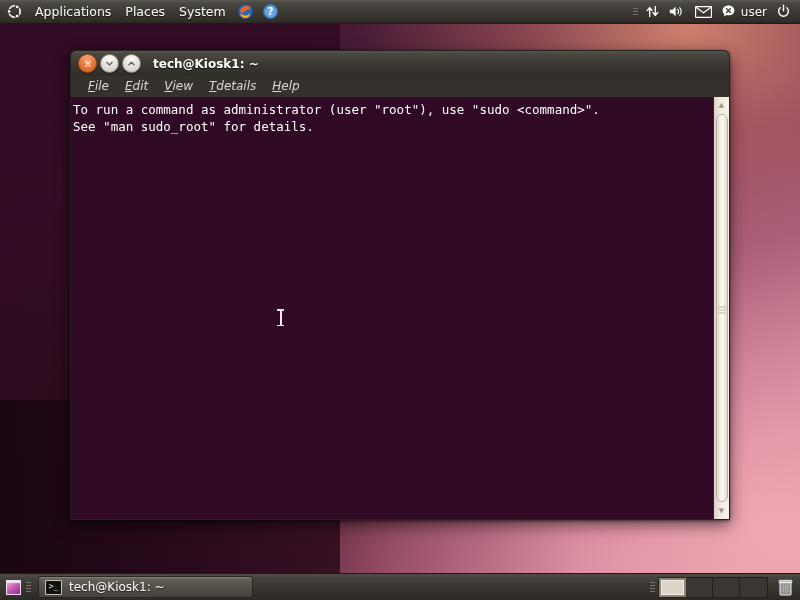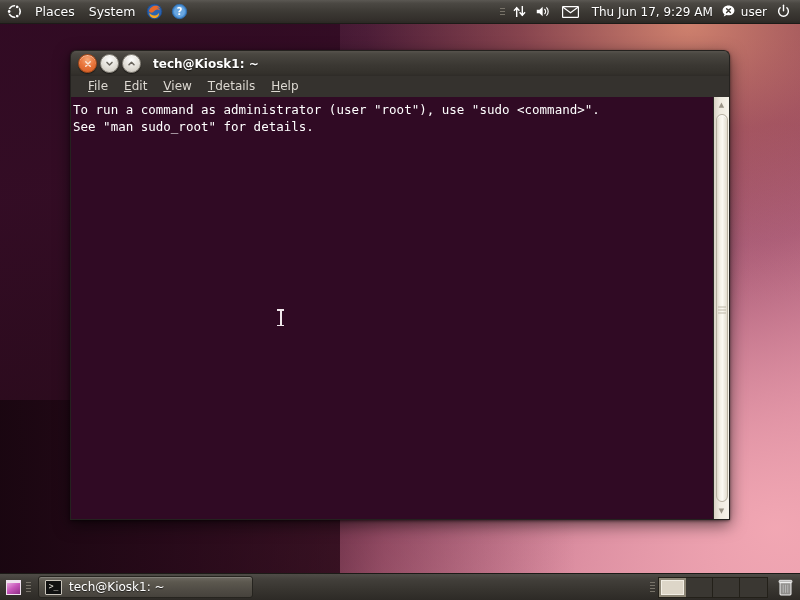--- a/index.html
+++ b/index.html
@@ -136,20 +136,21 @@
     display: flex;
     align-items: center;
     padding-left: 9px;
   }
   .menu-item {
     color: #ddd9d2;
     font-size: 12px;
     padding: 0 8px;
     line-height: 21px;
     white-space: nowrap;
+    font-style: italic;
   }
   .menu-item .acc { text-decoration: underline; }
 
   #term-body {
     position: relative;
     height: 423px;
     background: #300a24;
     border: 1px solid #24221f;
     border-top: none;
     box-sizing: border-box;
@@ -322,20 +323,21 @@
         <svg width="15" height="15" viewBox="0 0 16 16">
           <g fill="#ffffff">
             <circle cx="8" cy="8" r="6.1" fill="none" stroke="#ffffff" stroke-width="1.7"></circle>
             <circle cx="2.3" cy="8" r="2.05" stroke="#3c3934" stroke-width="1.1"></circle>
             <circle cx="10.9" cy="3.1" r="2.05" stroke="#3c3934" stroke-width="1.1"></circle>
             <circle cx="10.9" cy="12.9" r="2.05" stroke="#3c3934" stroke-width="1.1"></circle>
           </g>
         </svg>
       </div>
 
+      <div class="menu-btn">Applications</div>
       <div class="menu-btn">Places</div>
       <div class="menu-btn">System</div>
 
       <div class="panel-icon">
         <svg width="17" height="17" viewBox="0 0 20 20">
           <circle cx="10" cy="10" r="8.6" fill="#2b63b0"></circle>
           <path d="M3.4 9.5c1.2-4.3 5-6.6 8.8-6.2 2.4.3 4 1.6 4.6 3-1-.7-2.3-1-3.6-.8 1.6.5 2.8 1.7 3.3 3.2-1.8-1.4-4.1-1.3-5.6-.3-1.6 1-2 2.3-3.6 2.8-1.2.4-2.6.2-3.9-1.7z" fill="#e8682a"></path>
           <path d="M4.2 11.5c1.3 2.2 3.6 3.5 6.1 3.3 2.5-.2 4.2-1.5 5-3.2.4 2-.4 3.9-2 5.1-3.3 2.3-7.8 1.1-9.1-2.6-.3-.9-.3-1.8 0-2.6z" fill="#f5a623"></path>
           <circle cx="10" cy="10" r="8.6" fill="none" stroke="#1d4a86" stroke-width="1"></circle>
         </svg>
@@ -373,21 +375,20 @@
         </svg>
       </div>
 
       <div class="panel-icon" style="padding:0 7px;">
         <svg width="17" height="12" viewBox="0 0 20 14">
           <rect x="0.7" y="0.7" width="18.6" height="12.6" rx="0.6" fill="none" stroke="#ffffff" stroke-width="1.4"></rect>
           <path d="M1.2 1.4 L10 7.8 L18.8 1.4" fill="none" stroke="#ffffff" stroke-width="1.4"></path>
         </svg>
       </div>
 
-      <div id="panel-clock">Thu Jun 17,  9:29 AM</div>
 
       <div class="panel-icon" style="padding:0 2px;">
         <svg width="15" height="15" viewBox="0 0 16 16">
           <path d="M8 1.5c3.6 0 6.3 2.3 6.3 5.3 0 3-2.7 5.3-6.3 5.3-.7 0-1.4-.1-2-.3l-3.1 1.6.8-2.5C2.4 9.9 1.7 8.5 1.7 6.8c0-3 2.7-5.3 6.3-5.3z" fill="#ffffff"></path>
           <path d="M6 5 L10 9 M10 5 L6 9" stroke="#45423c" stroke-width="1.6" stroke-linecap="round"></path>
         </svg>
       </div>
 
       <div id="panel-username">user</div>
 

